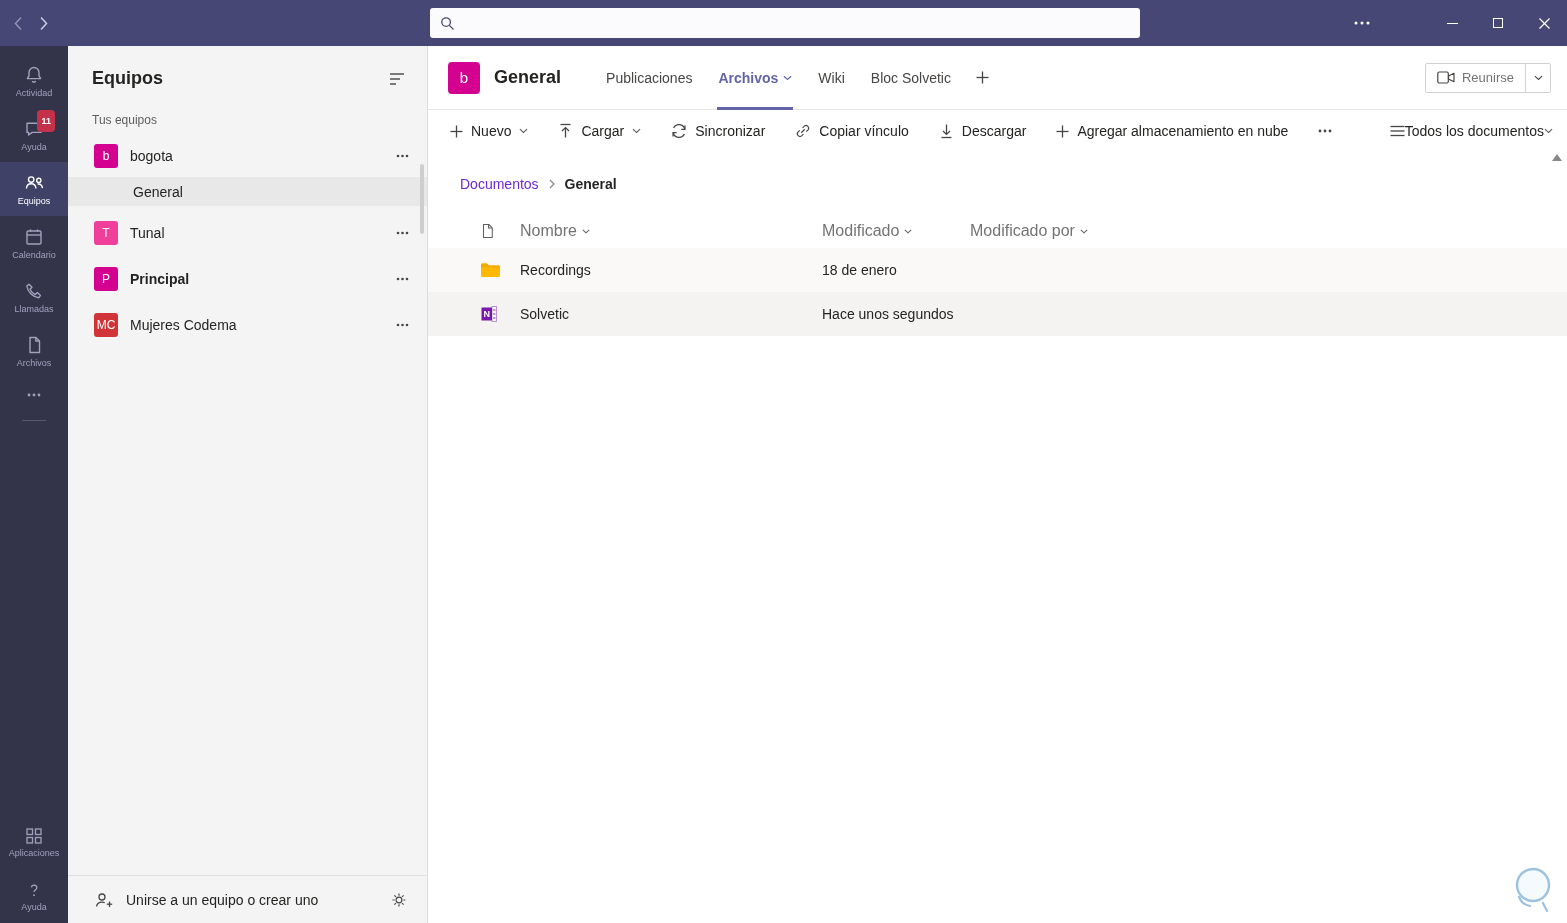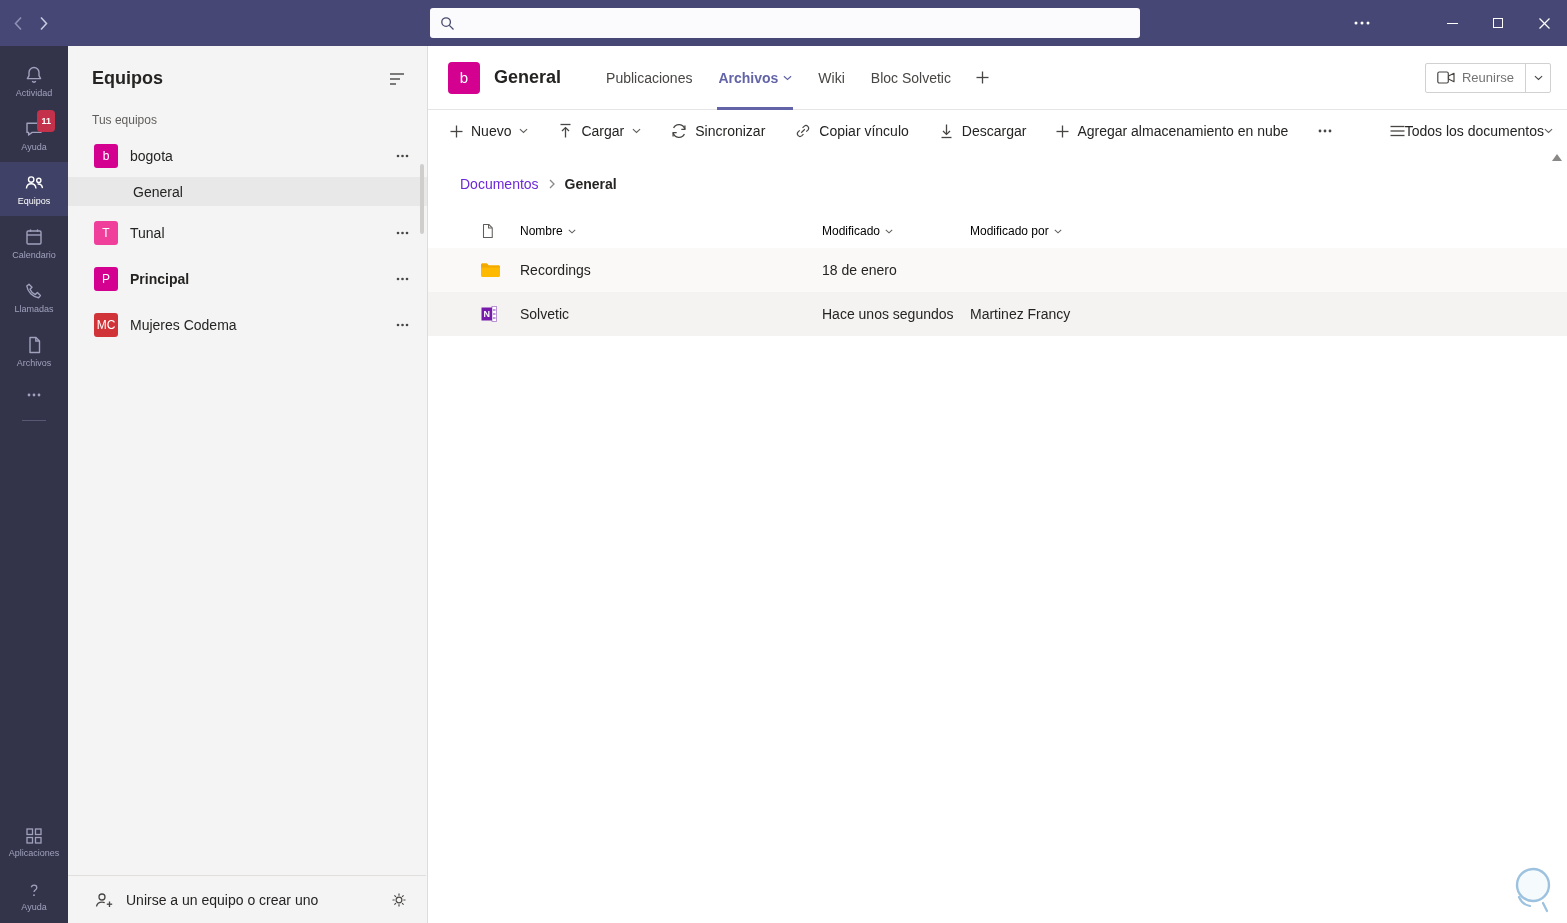--- a/index.html
+++ b/index.html
@@ -77,21 +77,21 @@
 
   .scroll-up { position:absolute; right:5px; top:108px; width:0; height:0; border-left:5px solid transparent; border-right:5px solid transparent; border-bottom:7px solid #8a8886; cursor:pointer; }
 
   .breadcrumb { display:flex; align-items:center; gap:10px; padding:24px 0 0 32px; font-size:14px; }
   .bc-item { color:#6d28d9; cursor:pointer; }
   .bc-current { color:#252423; font-weight:bold; }
   .bc-chev { color:#8a8886; }
 
   .files { margin-top:22px; }
   .frow { display:grid; grid-template-columns:40px 302px 148px 1fr; align-items:center; height:44px; padding-left:52px; font-size:14px; color:#252423; }
-  .fhead { height:34px; font-size:12px; color:#000000; }
+  .fhead { height:34px; font-size:16px; color:#737373; }
   .fhead .col { display:flex; align-items:center; gap:5px; cursor:pointer; }
   .frow.r0 { background:#faf9f8; }
   .frow.r1 { background:#f4f3f2; }
   .fname { cursor:pointer; }
 
   .cursor-art { position:absolute; right:12px; bottom:8px; }
 </style>
 </head>
 <body>
 
@@ -521,21 +521,20 @@
             <rect x="12" y="2.5" width="4.5" height="15" fill="#fff" stroke="#b08ad0" stroke-width="0.9"></rect>
             <line x1="13" y1="6" x2="15.6" y2="6" stroke="#7719aa" stroke-width="0.9"></line>
             <line x1="13" y1="10" x2="15.6" y2="10" stroke="#7719aa" stroke-width="0.9"></line>
             <line x1="13" y1="14" x2="15.6" y2="14" stroke="#7719aa" stroke-width="0.9"></line>
             <rect x="1.5" y="3.5" width="10.5" height="13" fill="#7719aa"></rect>
             <text x="6.7" y="13.4" font-family="Liberation Sans, sans-serif" font-size="9" font-weight="bold" fill="#fff" text-anchor="middle">N</text>
           </svg>
       </span>
       <span class="fname">Solvetic</span>
       <span>Hace unos segundos</span>
-      <span>Martinez Francy</span>
     </div>
   </div>
 
   <div class="cursor-art">
     <svg width="46" height="52" viewBox="0 0 46 52">
         <circle cx="24" cy="22" r="16" fill="rgba(240,247,252,0.65)" stroke="#9cc2e0" stroke-width="2.4"></circle>
         <path d="M10 34c2 5 6 8 11 9" fill="none" stroke="#9cc2e0" stroke-width="2.2" stroke-linecap="round"></path>
         <path d="M34 40l4 8" stroke="#9cc2e0" stroke-width="2.2" stroke-linecap="round"></path>
       </svg>
   </div>

